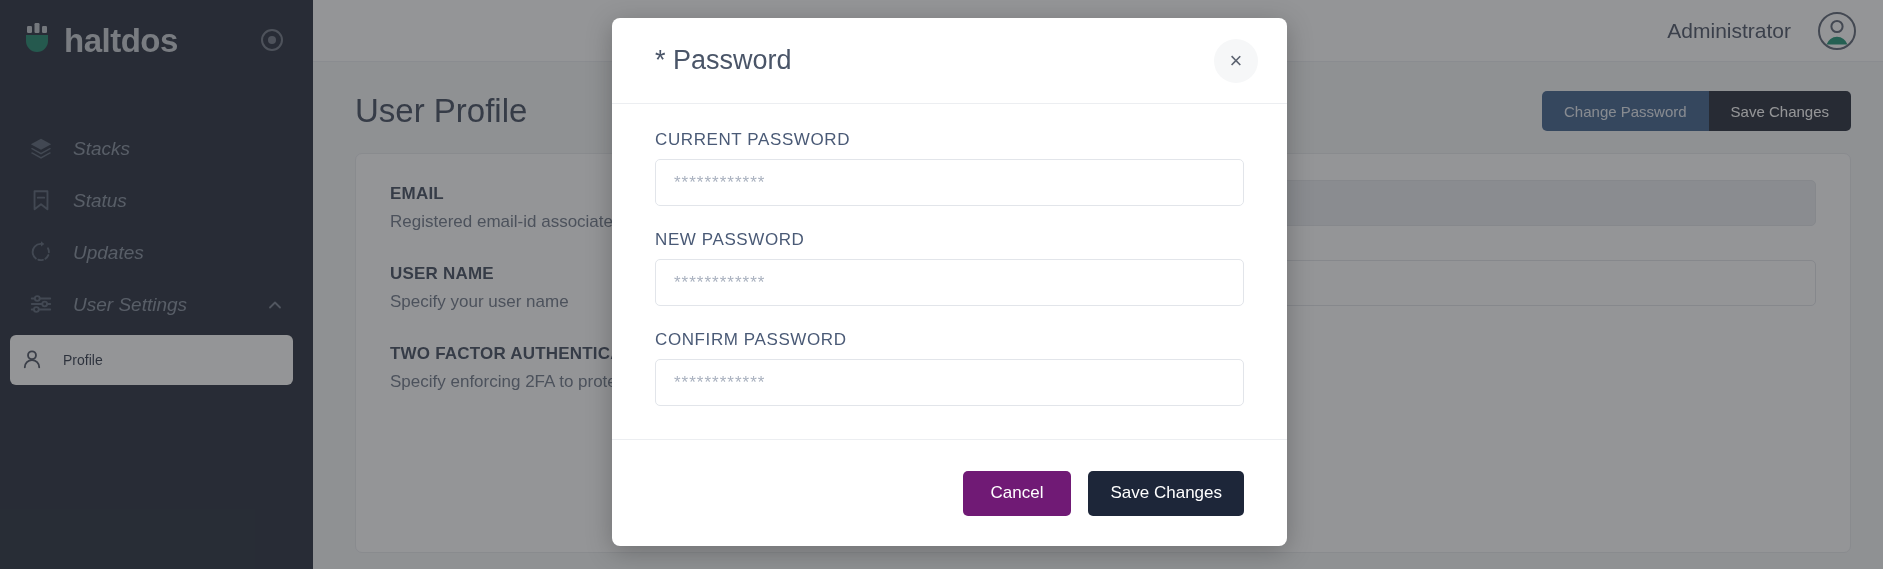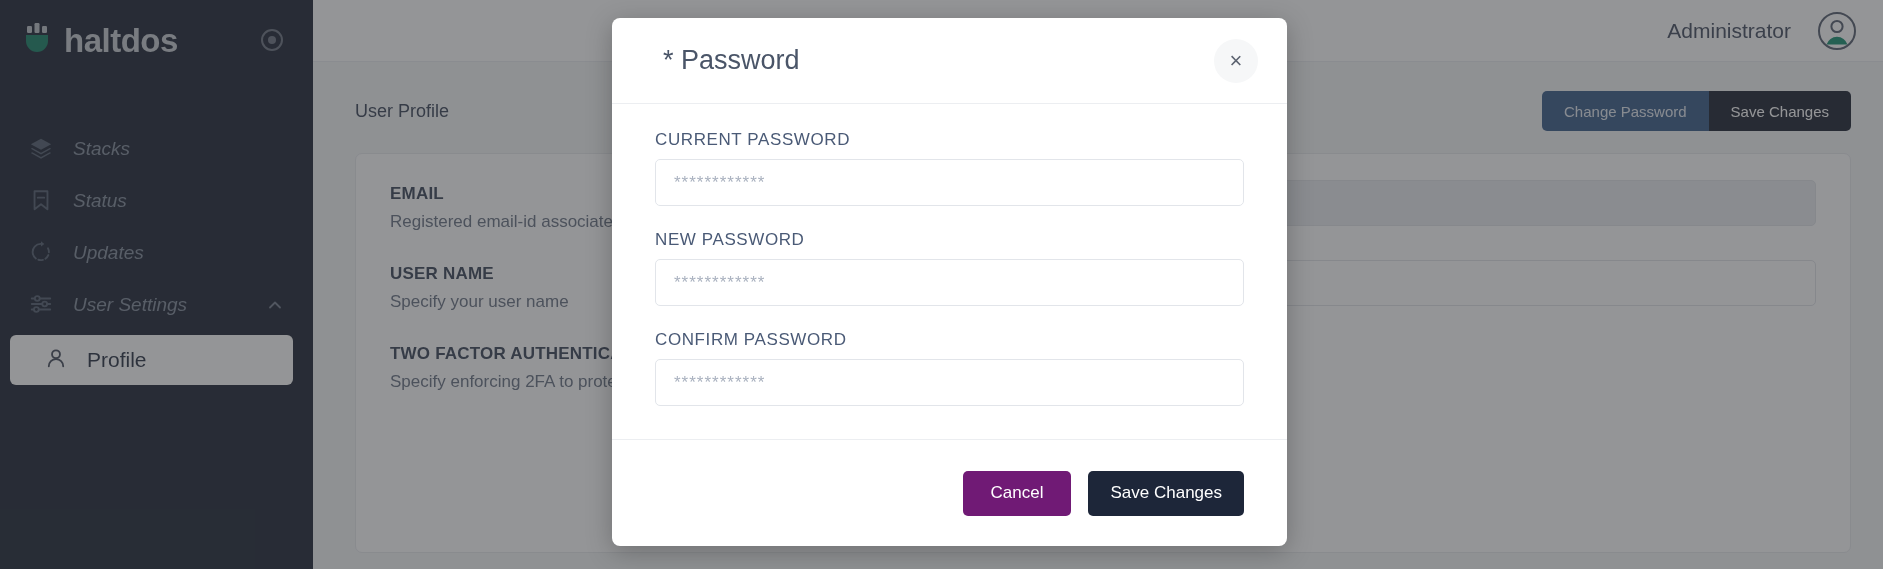--- a/index.html
+++ b/index.html
@@ -86,23 +86,23 @@
   }
 
   .nav-sub {
     position: relative;
     margin: 5px 20px 0 10px;
     height: 50px;
     background: #ffffff;
     border-radius: 6px;
     display: flex;
     align-items: center;
-    padding-left: 34px;
+    padding-left: 10px;
     color: #1b2437;
-    font-size: 21px;
+    font-size: 14px;
     cursor: pointer;
   }
   .nav-sub .nav-ico { margin-right: 19px; }
   .nav-sub-accent {
     position: absolute;
     left: -10px; top: 0;
     width: 5px; height: 100%;
     background: #101828;
     border-radius: 0;
   }
@@ -140,21 +140,21 @@
     padding: 26px 32px 0 42px;
     position: relative;
   }
   .content-head {
     display: flex;
     align-items: center;
     justify-content: space-between;
     height: 46px;
   }
   .page-title {
-    font-size: 18px;
+    font-size: 33px;
     color: #2f3a4e;
   }
   .head-actions { display: flex; }
   .btn-change-password {
     background: #2d5282;
     color: #e2e8f0;
     border: none;
     font-size: 15px;
     padding: 0 22px;
     height: 40px;
@@ -265,21 +265,20 @@
     display: flex;
     align-items: center;
     padding: 0 30px 0 43px;
     border-bottom: 1px solid #eceef1;
     flex: 0 0 auto;
     position: relative;
   }
   .modal-title {
     font-size: 27px;
     color: #4a5568;
-    margin-left: 8px;
   }
   .modal-close {
     position: absolute;
     right: 29px;
     top: 50%;
     transform: translateY(-50%);
     width: 44px; height: 44px;
     border-radius: 50%;
     background: #f6f7f8;
     border: none;

